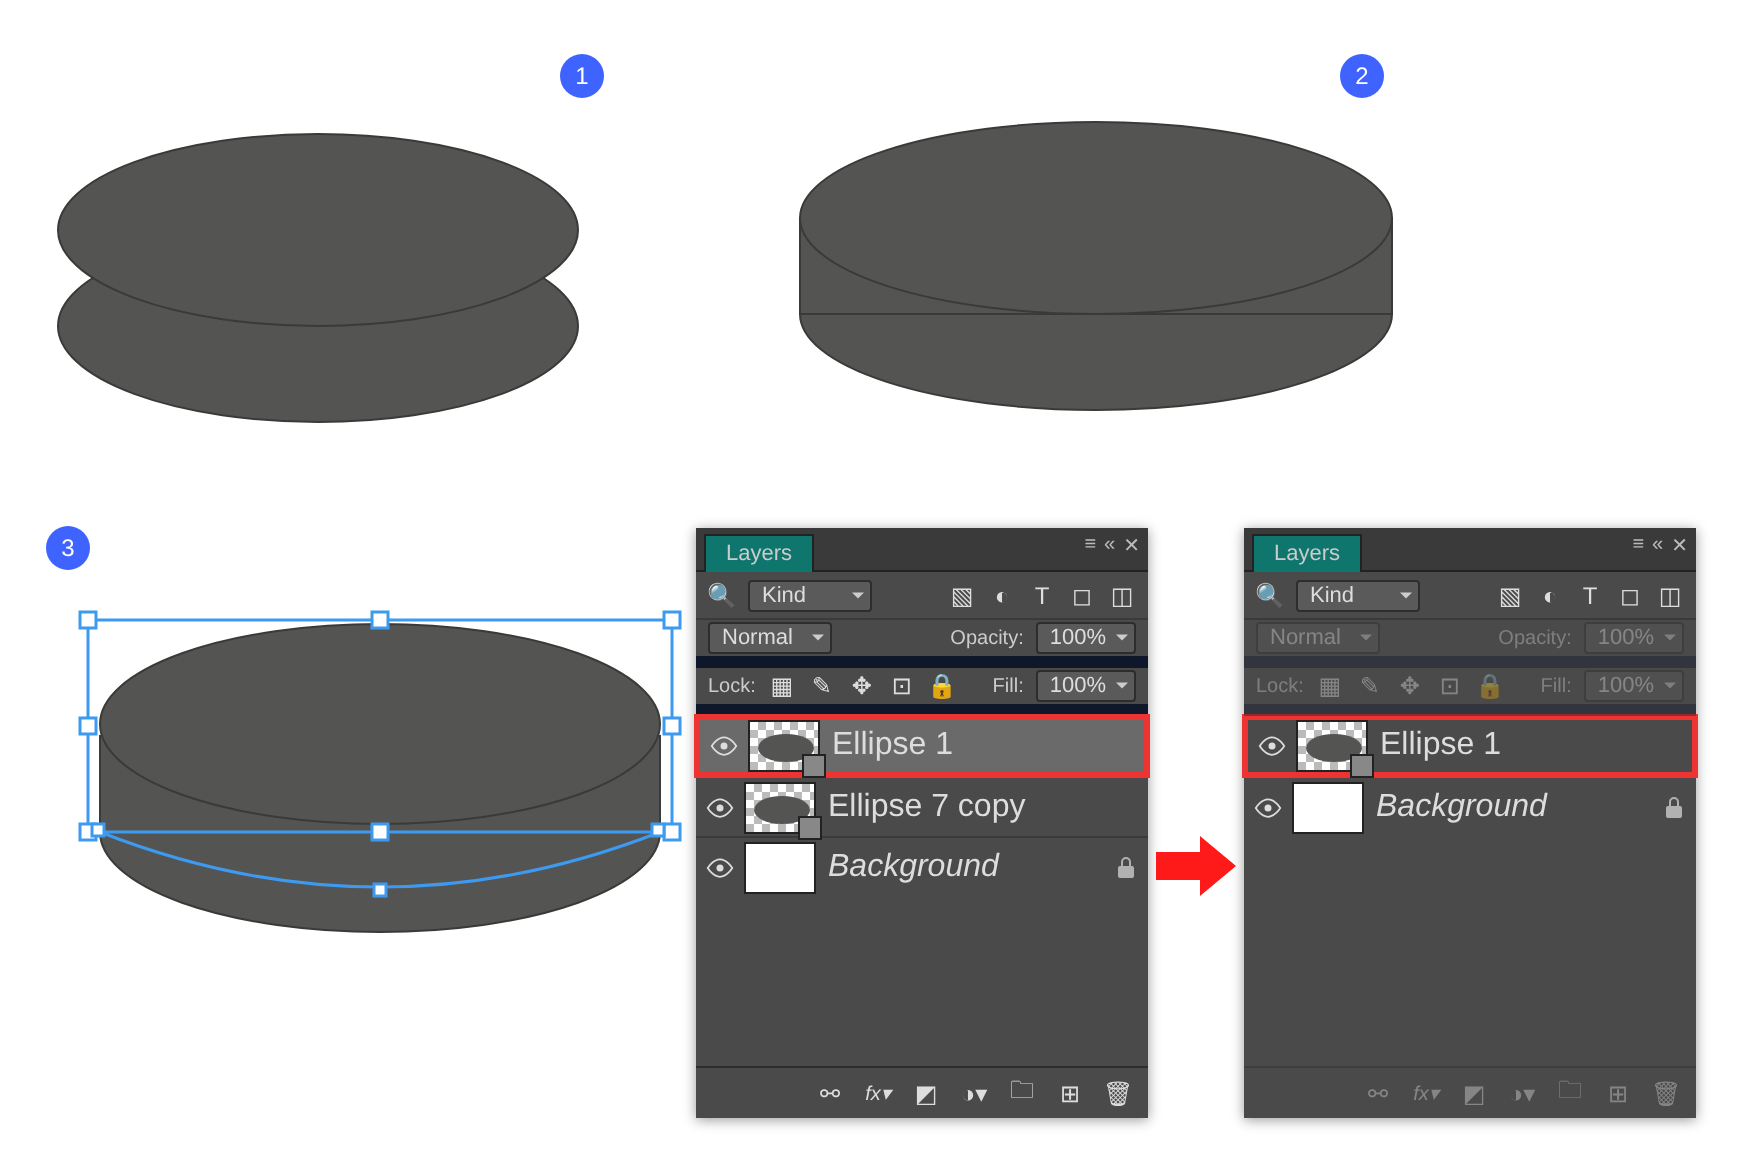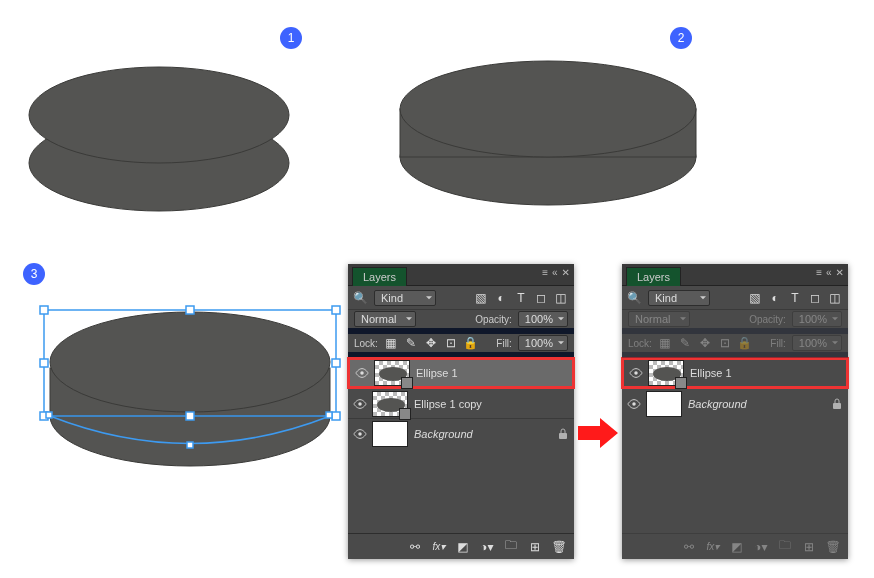--- a/index.html
+++ b/index.html
@@ -3,40 +3,40 @@
 <meta charset="utf-8">
 <style>
 *{margin:0;padding:0;box-sizing:border-box}
 body{background:#fff;width:874px;height:578px;position:relative;font-family:"Segoe UI",Arial,sans-serif;font-size:11px;color:#ccc}
 .badge{width:22px;height:22px;border-radius:50%;background:#3e63ff;color:#fff;display:flex;align-items:center;justify-content:center;font-size:12px;position:absolute}
 .shape-fill{fill:#545452;stroke:#3a3a38;stroke-width:1}
 .tbox{fill:none;stroke:#3d9af0;stroke-width:1.5}
 .handle{fill:#fff;stroke:#3d9af0;stroke-width:1.5}
 .panel{position:absolute;background:#4a4a4a;box-shadow:0 1px 6px rgba(0,0,0,.4)}
 .tabbar{height:22px;display:flex;align-items:flex-end;padding-left:4px;position:relative;background:#3a3a3a;border-bottom:1px solid #222}
-.tab{background:#14532d;padding:3px 10px 3px 10px;border:1px solid #222;border-bottom:none;margin-bottom:-1px}
+.tab{background:#0f766e;padding:3px 10px 3px 10px;border:1px solid #222;border-bottom:none;margin-bottom:-1px}
 .winctl{position:absolute;right:4px;top:3px;display:flex;gap:4px}
 .winctl span{font-size:10px;color:#bbb}
 .row{display:flex;align-items:center;height:24px;padding:0 6px;gap:6px}
 .row.search{border-bottom:1px solid #3a3a3a}
 .row.mode{border-bottom:6px solid #0f172a}
 .dd{background:#5a5a5a;border:1px solid #2d2d2d;padding:1px 14px 1px 6px;position:relative;color:#ddd;font-size:11px;border-radius:2px}
 .dd::after{content:"";position:absolute;right:3px;top:50%;transform:translateY(-30%);border:3px solid transparent;border-top-color:#ccc}
 .ddl{width:62px}
 .ico{width:14px;height:14px;display:flex;align-items:center;justify-content:center;color:#ddd;font-size:12px}
 .layer{display:flex;align-items:center;height:30px;border-top:1px solid #3a3a3a}
 .eye{width:24px;display:flex;align-items:center;justify-content:center}
 .eye svg{width:14px;height:12px}
 .thumbwrap{position:relative;width:36px;height:26px;margin-right:6px}
 .thumb{width:36px;height:26px;background:#fff;position:relative;border:1px solid #222}
 .thumb.trans{background:repeating-conic-gradient(#bbb 0 25%,#fff 0 50%) 0 0/8px 8px}
 .thumb .el{position:absolute;left:4px;top:6px;width:28px;height:14px;border-radius:50%;background:#545452}
 .thumb .rc{position:absolute;left:4px;top:8px;width:28px;height:10px;background:#545452}
 .cornerbox{position:absolute;right:-3px;bottom:-3px;width:12px;height:12px;border:1px solid #222;background:#888}
-.lname{flex:1;color:#ddd;font-size:11px}
+.lname{flex:1;color:#ddd;font-size:16px}
 .lockico{margin-right:6px;width:10px;height:12px;opacity:.7}
 .redbox{border:2px solid #e33;outline:1px solid #e33}
 .bottombar{position:absolute;left:0;right:0;bottom:0;height:26px;border-top:1px solid #2d2d2d;display:flex;align-items:center;justify-content:flex-end;gap:10px;padding:0 8px}
 .dim{opacity:.4}
 .arrow{position:absolute}
 svg{overflow:visible}
 </style>
 </head>
 <body>
 
@@ -138,21 +138,21 @@
           <path d="M8 1C4 1 1 6 1 6s3 5 7 5 7-5 7-5-3-5-7-5z" fill="none" stroke="#ddd"></path>
           <circle cx="8" cy="6" r="2" fill="#ddd"></circle>
         </svg>
       </div>
     <div class="thumbwrap">
         <div class="thumb trans">
           <div class="el"></div>
         </div>
         <div class="cornerbox"></div>
       </div>
-    <span class="lname">Ellipse 1 copy</span>
+    <span class="lname">Ellipse 7 copy</span>
   </div>
   <div class="layer">
     <div class="eye">
         <svg viewBox="0 0 16 12">
           <path d="M8 1C4 1 1 6 1 6s3 5 7 5 7-5 7-5-3-5-7-5z" fill="none" stroke="#ddd"></path>
           <circle cx="8" cy="6" r="2" fill="#ddd"></circle>
         </svg>
       </div>
     <div class="thumbwrap">
         <div class="thumb"></div>

